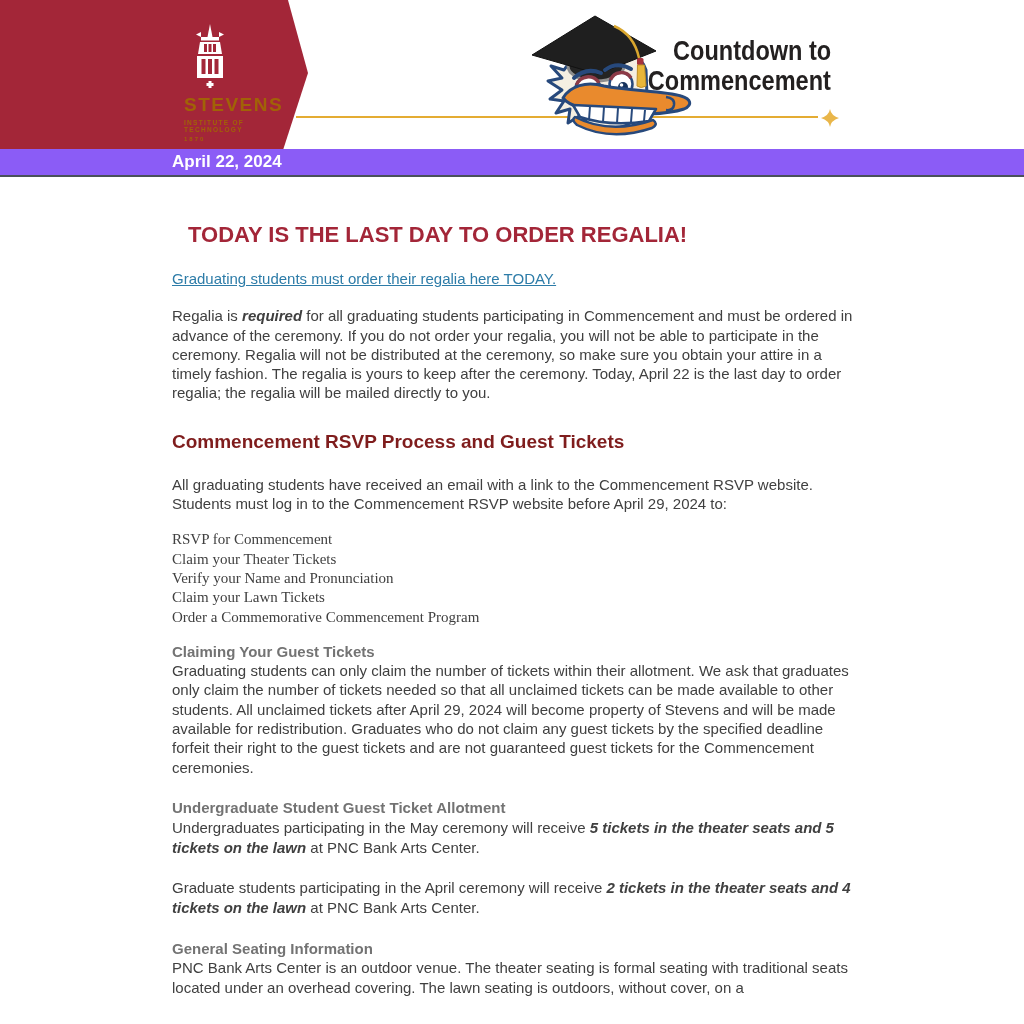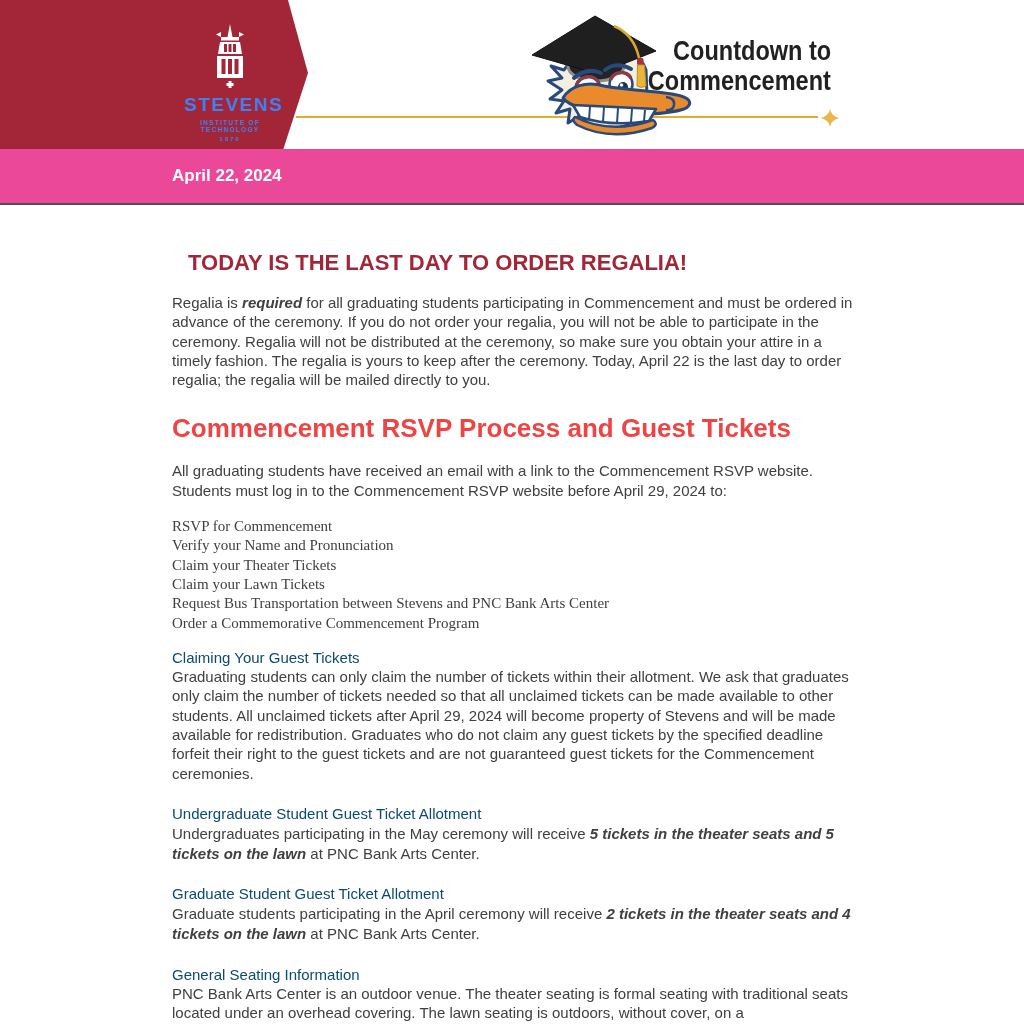--- a/index.html
+++ b/index.html
@@ -22,67 +22,67 @@
 
   .red-banner {
     position: absolute; left: 0; top: 0;
     width: 308px; height: 149px;
     background: #A32638;
     clip-path: polygon(0 0, 93.5% 0, 100% 49%, 92% 100%, 0 100%);
     z-index: 2;
   }
   .logo {
     position: absolute; left: 184px; top: 24px; width: 92px;
-    text-align: center; color: #3b82f6; z-index: 3;
+    color: #a16207; z-index: 3;
   }
   .logo .wordmark { font-size: 19px; font-weight: 700; letter-spacing: 1.5px; margin-top: 2px; }
   .logo .subtitle { font-size: 6.5px; font-weight: 700; letter-spacing: 1.3px; margin-top: 3px; }
   .logo .year     { font-size: 6px;   font-weight: 700; letter-spacing: 2px;   margin-top: 3px; }
 
   .mascot { position: absolute; left: 518px; top: 6px; z-index: 3; }
 
   .masthead-title {
     position: absolute; top: 36px; right: 193px; z-index: 3;
     text-align: right; color: #232020;
     font-size: 28px; font-weight: 700; line-height: 30px;
     white-space: nowrap;
   }
   .masthead-title .tline { display: inline-block; transform: scaleX(0.84); transform-origin: 100% 50%; }
 
   
   .date-bar {
-    height: 56px; background: #ec4899;
+    height: 28px; background: #8b5cf6;
     border-bottom: 2px solid #4A515B;
     display: flex; align-items: center;
     padding-left: 172px;
     color: #ffffff; font-size: 17px; font-weight: 700;
   }
 
   
   .content {
     padding: 30px 170px 0 172px;
     font-size: 15px; line-height: 19.3px;
   }
   .h1-red {
     margin: 16px; color: #A32638;
     font-size: 22px; line-height: 24px; font-weight: 700;
   }
   .h2-red {
-    margin: 28px 0 0; color: #ef4444;
-    font-size: 26px; line-height: 22px; font-weight: 700;
+    margin: 28px 0 0; color: #7f1d1d;
+    font-size: 19px; line-height: 22px; font-weight: 700;
   }
   .link-row { margin-top: 22px; }
   .link-row a { color: #2D7CA8; text-decoration: underline; cursor: pointer; }
   .para { margin-top: 18px; }
   .intro { margin-top: 22px; }
   .plain-list { margin-top: 17px; font-family: Liberation Serif, serif; }
   .block { margin-top: 21px; }
   .block-tight { margin-top: 15px; }
   .block-spaced { line-height: 19.8px; }
-  .subhead { font-weight: 400; color: #0c4a6e; }
+  .subhead { font-weight: 700; color: #737373; }
   .bi { font-weight: 700; font-style: italic; }
 </style>
 </head>
 <body>
 
 <div class="header">
 
   <div class="gold-line"></div>
 
   <div class="sparkle">
@@ -164,48 +164,49 @@
 </div>
 
 <div class="date-bar">
   <span>April 22, 2024</span>
 </div>
 
 <div class="content">
 
   <h1 class="h1-red">TODAY IS THE LAST DAY TO ORDER REGALIA!</h1>
 
+  <div class="link-row">
+    <a href="#">Graduating students must order their regalia here TODAY.</a>
+  </div>
 
   <p class="para"><span>Regalia is </span><span class="bi">required</span><span> for all graduating students participating in Commencement and must be ordered in advance of the ceremony. If you do not order your regalia, you will not be able to participate in the ceremony. Regalia will not be distributed at the ceremony, so make sure you obtain your attire in a timely fashion. The regalia is yours to keep after the ceremony.  Today, April 22 is the last day to order regalia; the regalia will be mailed directly to you.</span></p>
 
   <h2 class="h2-red">Commencement RSVP Process and Guest Tickets</h2>
 
   <p class="intro">All graduating students have received an email with a link to the Commencement RSVP website. Students must log in to the Commencement RSVP website before April 29, 2024 to:</p>
 
   <div class="plain-list">
     <div>RSVP for Commencement</div>
+    <div>Claim your Theater Tickets</div>
     <div>Verify your Name and Pronunciation</div>
-    <div>Claim your Theater Tickets</div>
     <div>Claim your Lawn Tickets</div>
-    <div>Request Bus Transportation between Stevens and PNC Bank Arts Center</div>
     <div>Order a Commemorative Commencement Program</div>
   </div>
 
   <div class="block-tight">
     <div class="subhead">Claiming Your Guest Tickets</div>
     <div>Graduating students can only claim the number of tickets within their allotment.  We ask that graduates only claim the number of tickets needed so that all unclaimed tickets can be made available to other students. All unclaimed tickets after April 29, 2024 will become property of Stevens and will be made available for redistribution. Graduates who do not claim any guest tickets by the specified deadline forfeit their right to the guest tickets and are not guaranteed guest tickets for the Commencement ceremonies.</div>
   </div>
 
   <div class="block block-spaced">
     <div class="subhead">Undergraduate Student Guest Ticket Allotment</div>
     <div><span>Undergraduates participating in the May ceremony will receive </span><span class="bi">5 tickets in the theater seats and 5 tickets on the lawn</span><span> at PNC Bank Arts Center.</span></div>
   </div>
 
   <div class="block block-spaced">
-    <div class="subhead">Graduate Student Guest Ticket Allotment</div>
     <div><span>Graduate students participating in the April ceremony will receive </span><span class="bi">2 tickets in the theater seats and 4 tickets on the lawn</span><span> at PNC Bank Arts Center.</span></div>
   </div>
 
   <div class="block">
     <div class="subhead">General Seating Information</div>
     <div>PNC Bank Arts Center is an outdoor venue. The theater seating is formal seating with traditional seats located under an overhead covering. The lawn seating is outdoors, without cover, on a</div>
   </div>
 
 </div>
 

